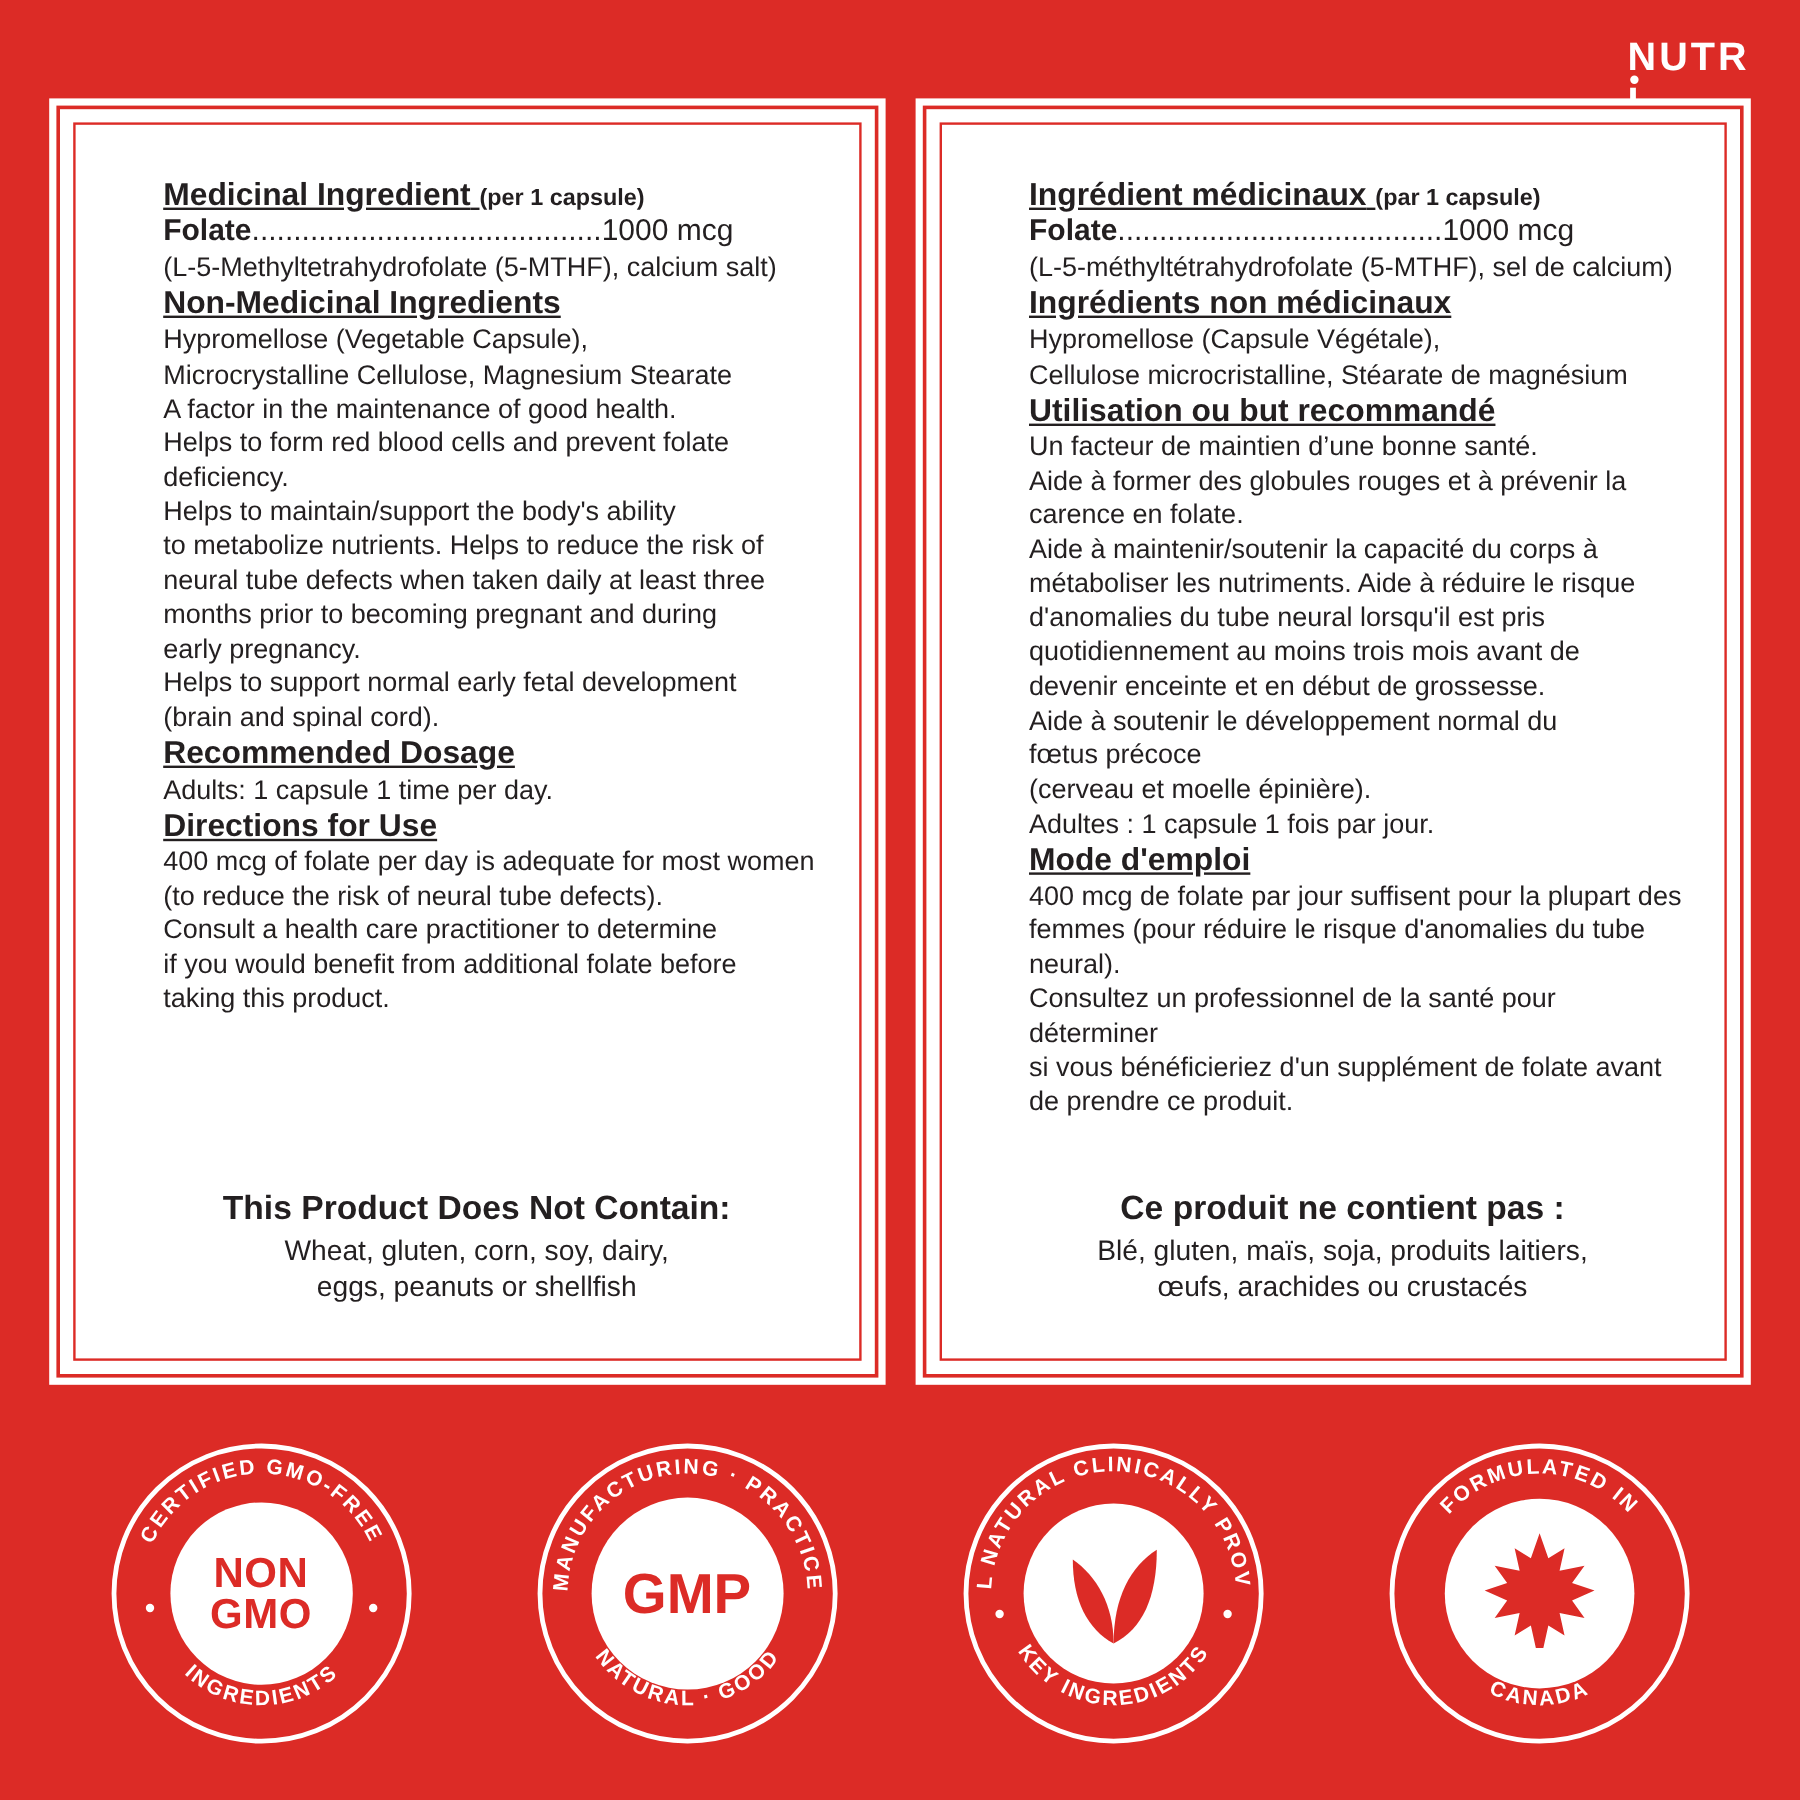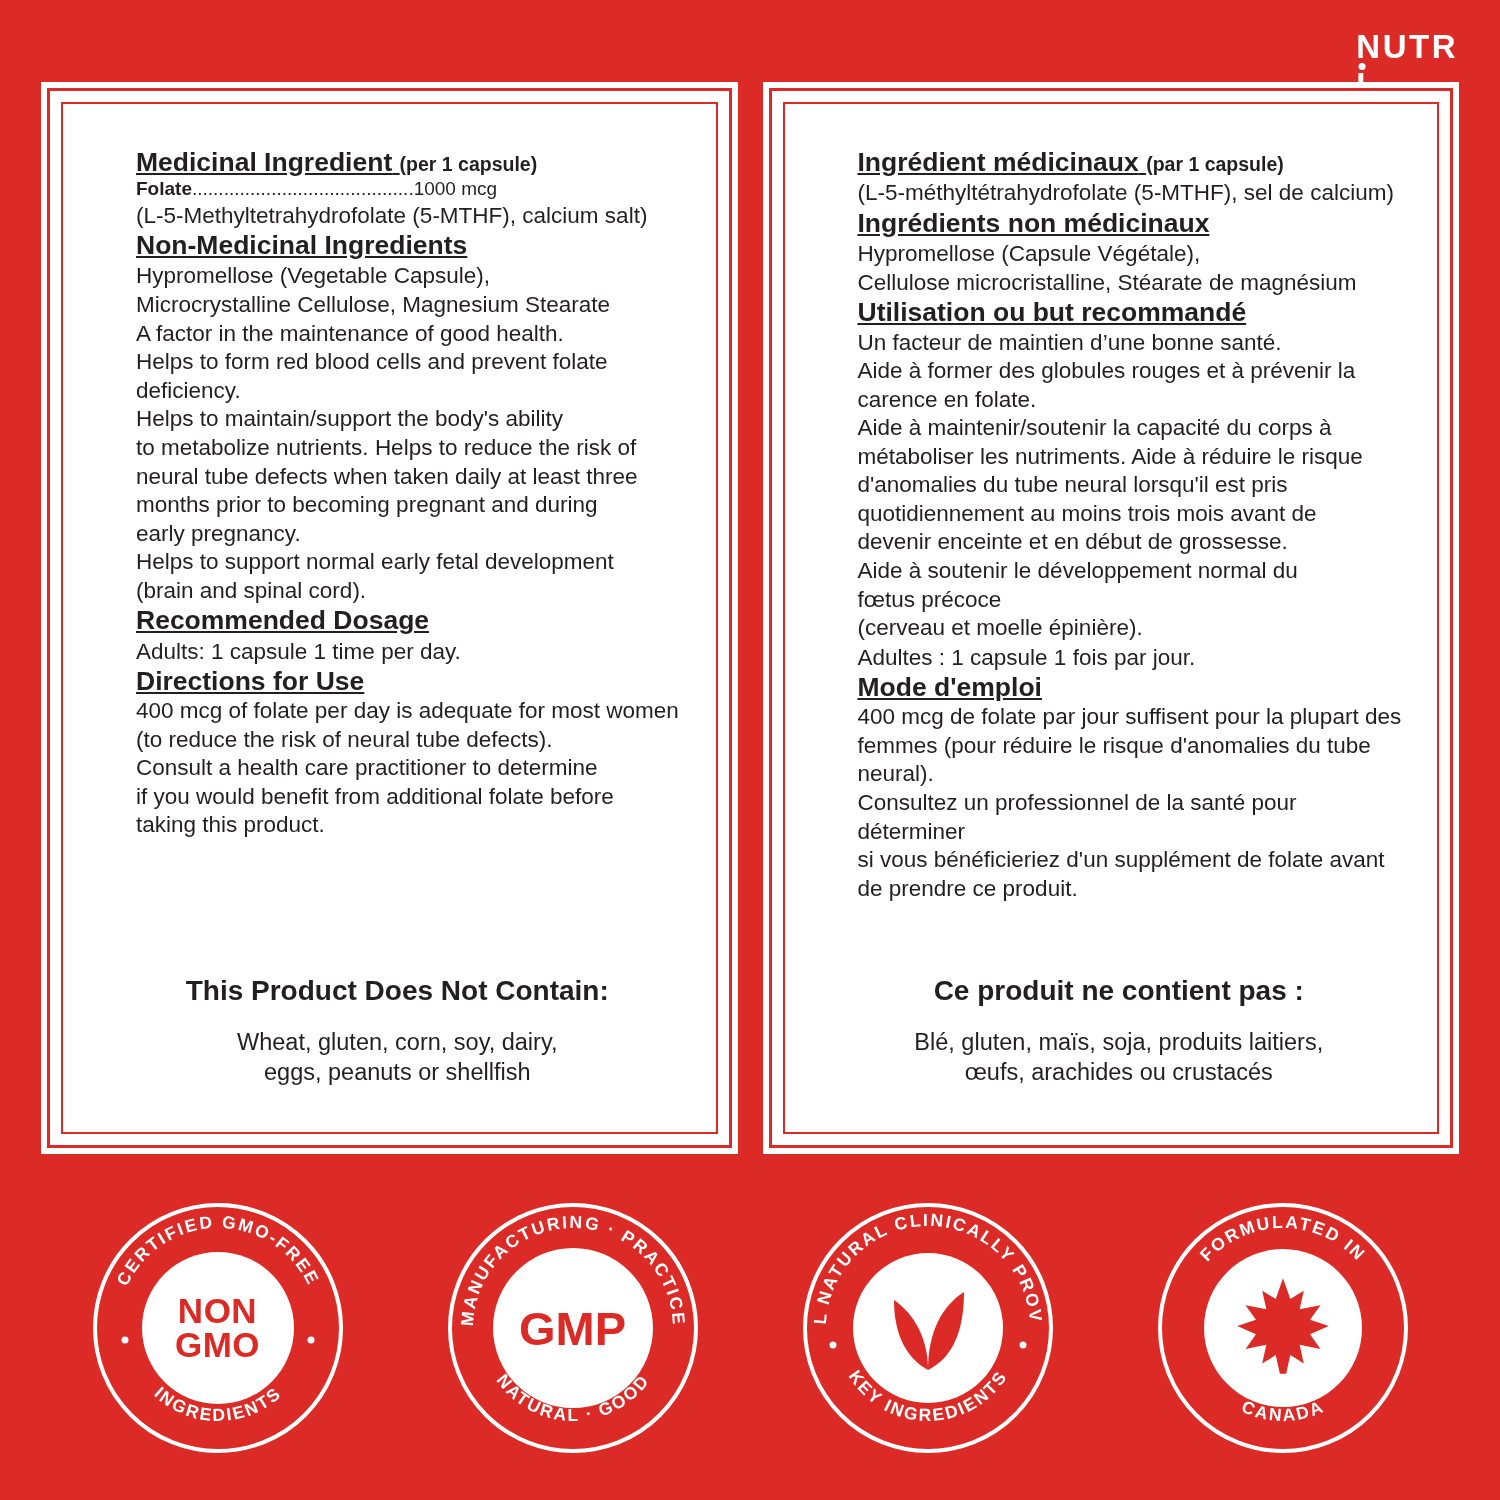--- a/index.html
+++ b/index.html
@@ -84,21 +84,21 @@
     line-height: 1.18;
     white-space: nowrap;
   }
   h2.sec .small {
     font-size: 19.5px;
     font-weight: bold;
     text-decoration: none;
     display: inline-block;
   }
   .bigline {
-    font-size: 19px;
+    font-size: 25px;
     line-height: 1.18;
     white-space: nowrap;
   }
   .bigline .bold { font-weight: bold; }
   .body {
     font-size: 22.5px;
     line-height: 1.30;
   }
   .body.tight { line-height: 1.27; }
 
@@ -106,21 +106,21 @@
   .nocontain {
     position: absolute;
     left: 0; right: 0;
     bottom: 36px;
     text-align: center;
   }
   .nocontain .title {
     font-size: 28px;
     font-weight: bold;
     color: #231f20;
-    margin-bottom: 20px;
+    margin-bottom: 4px;
   }
   .nocontain .lines {
     font-size: 23.5px;
     color: #231f20;
     line-height: 1.28;
   }
 
   
   .badges {
     position: absolute;
@@ -257,20 +257,23 @@
 
     <div class="panel">
       <div class="panel-inner"></div>
       <div class="content">
 
         <h2 class="sec">
           <span>Ingrédient médicinaux</span>
           <span class="small">(par 1 capsule)</span>
         </h2>
 
+        <div class="bigline">
+          <span class="bold">Folate</span><span>.......................................</span><span>1000 mcg</span>
+        </div>
 
         <div class="body">(L-5-méthyltétrahydrofolate (5-MTHF), sel de calcium)</div>
 
         <h2 class="sec">Ingrédients non médicinaux</h2>
         <div class="body">Hypromellose (Capsule Végétale),</div>
         <div class="body">Cellulose microcristalline, Stéarate de magnésium</div>
 
         <h2 class="sec">Utilisation ou but recommandé</h2>
         <div class="body tight" style="white-space:pre-line">Un facteur de maintien d’une bonne santé.
 Aide à former des globules rouges et à prévenir la

